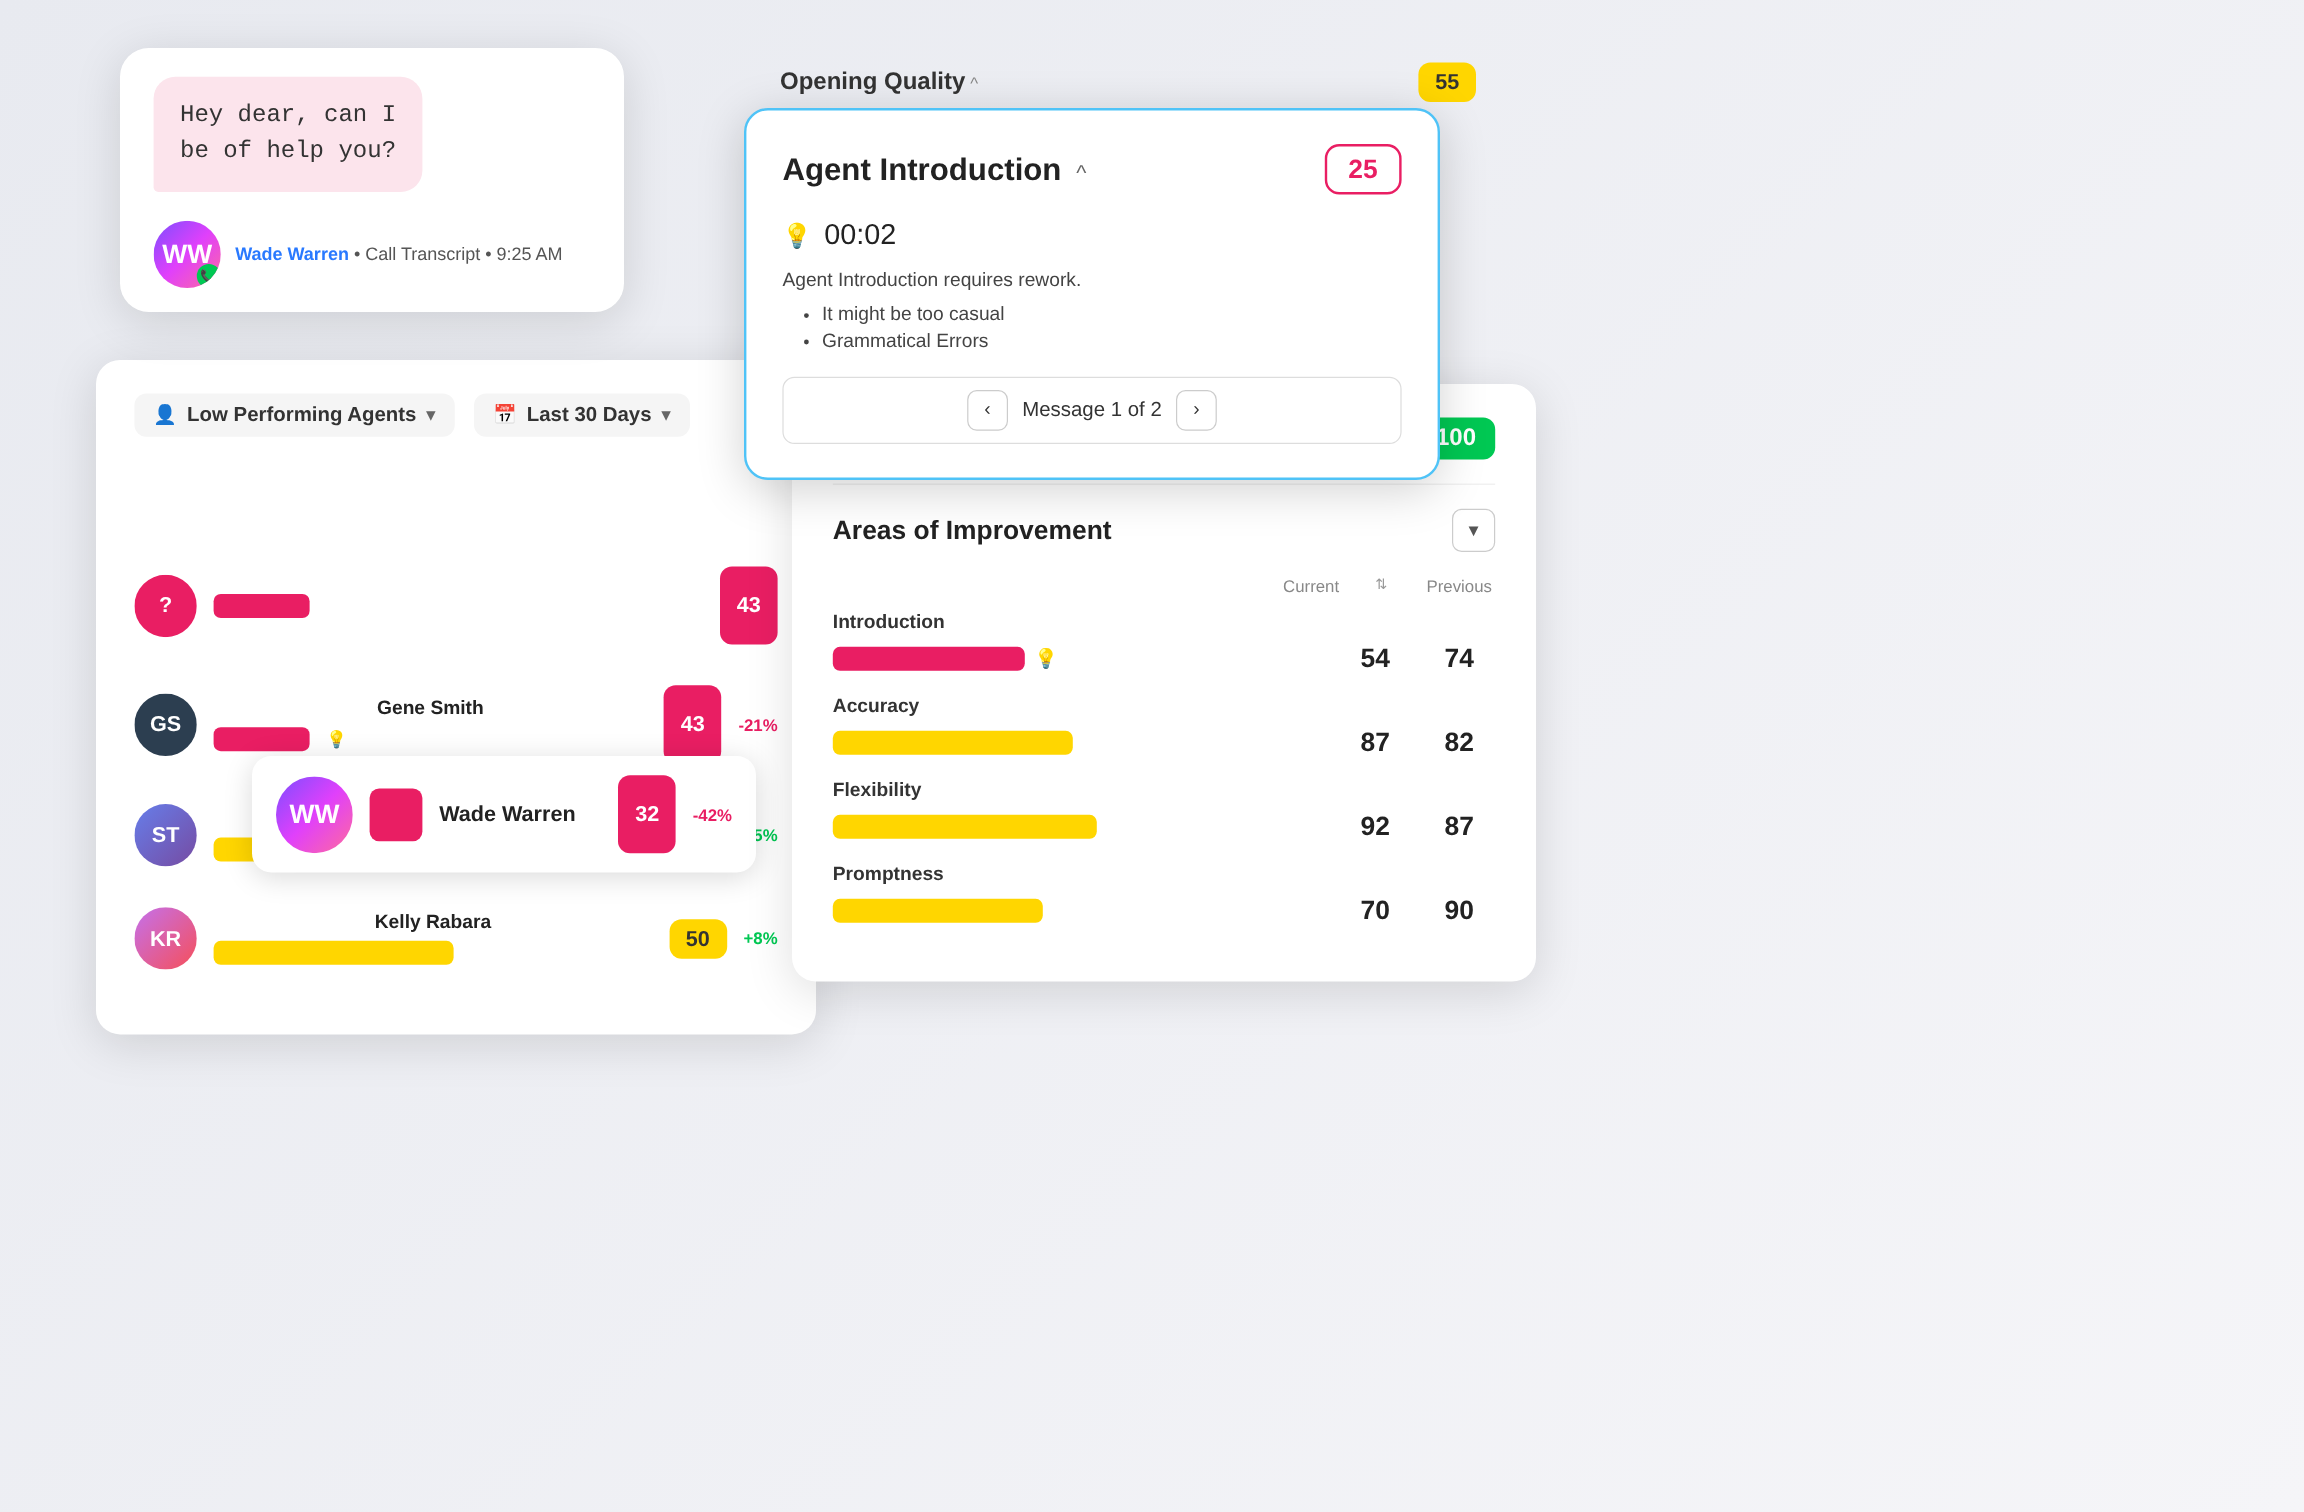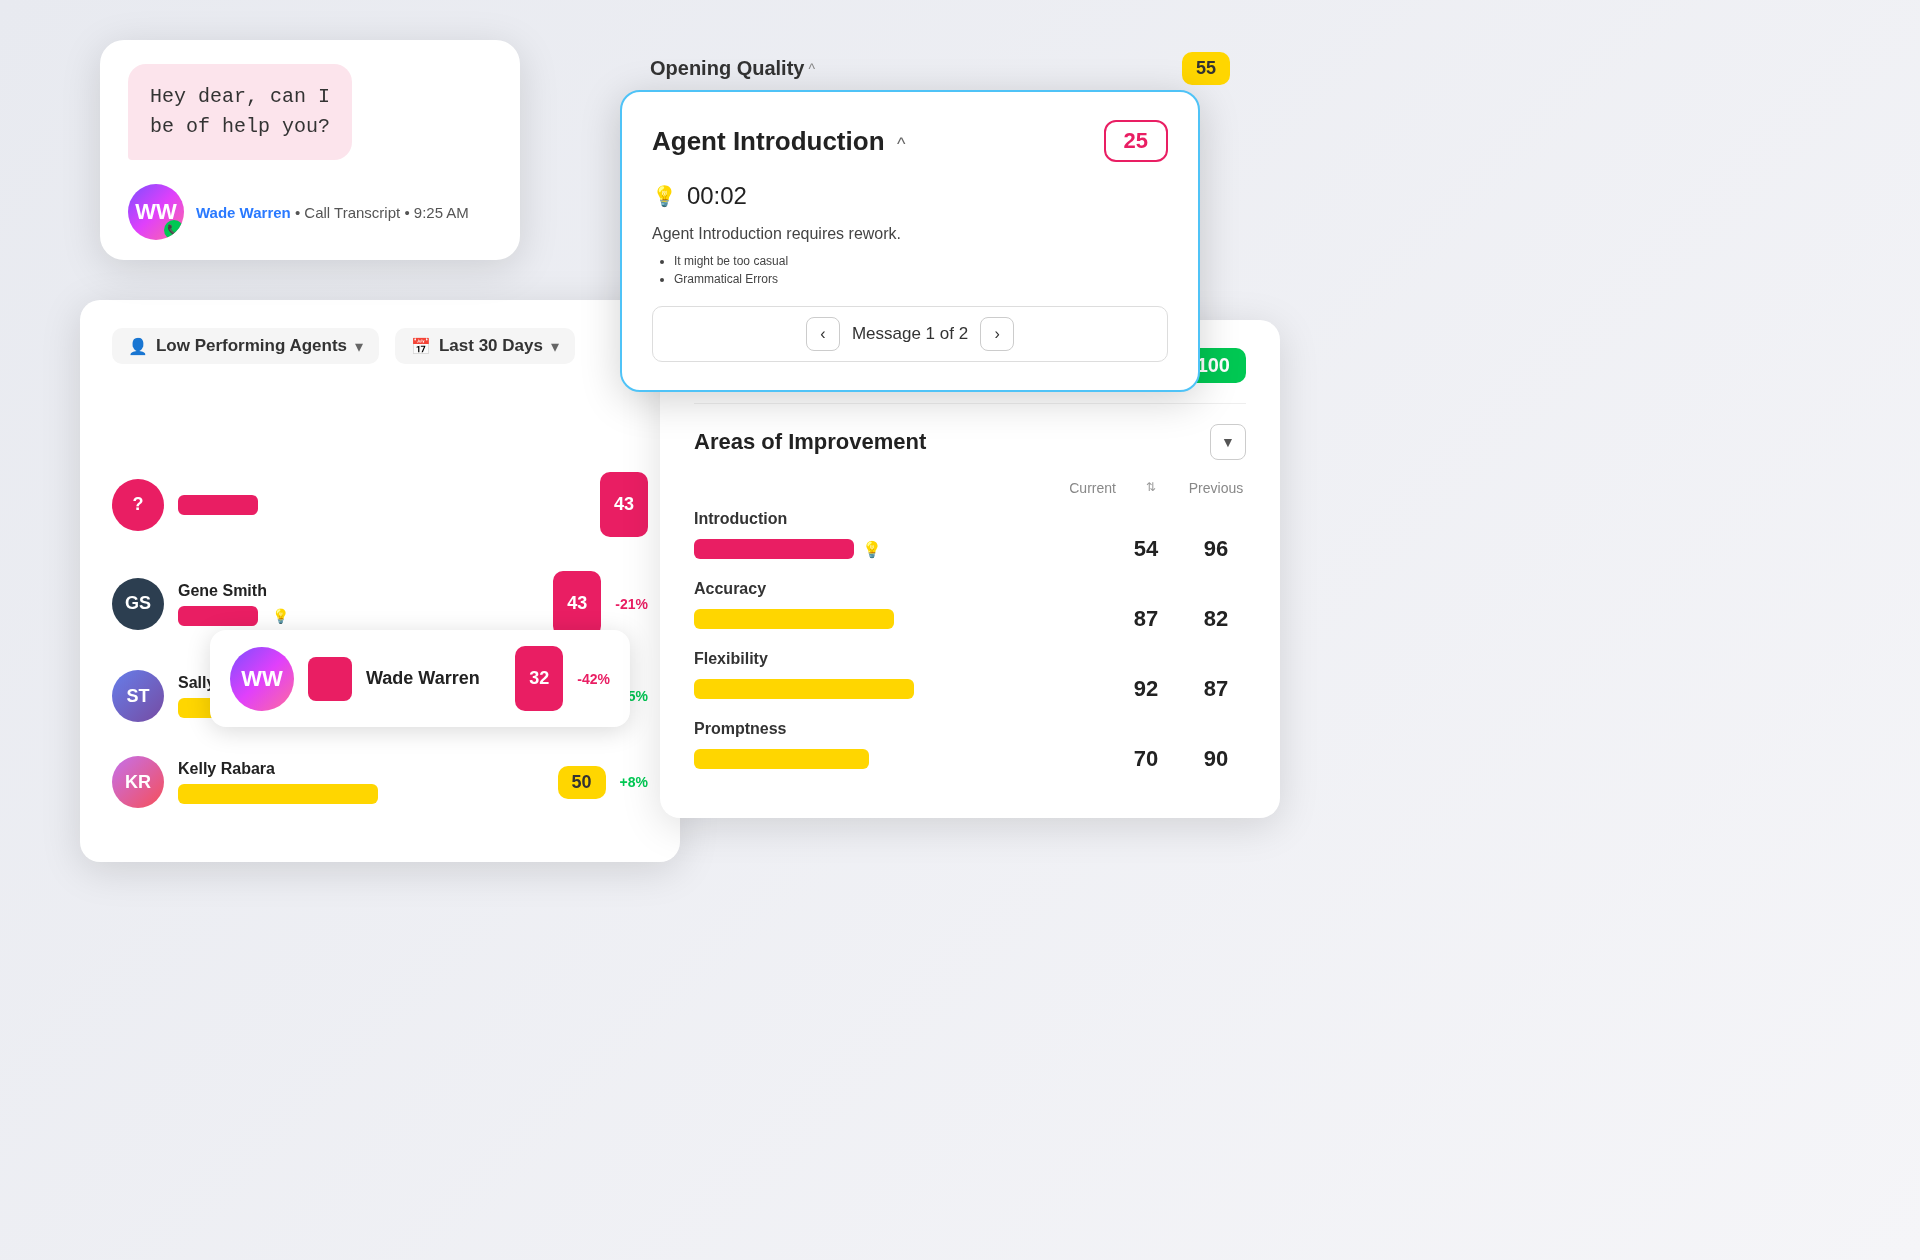--- a/index.html
+++ b/index.html
@@ -228,20 +228,21 @@
 
     .bar-yellow {
       height: 20px;
       background: #ffd600;
       border-radius: 6px;
     }
 
     .agent-info {
       flex: 1;
       min-width: 0;
+      text-align: center;
     }
 
     .agent-name-text {
       font-size: 16px;
       font-weight: 600;
       color: #222;
       margin-bottom: 6px;
     }
 
     .lightbulb-icon {
@@ -317,23 +318,24 @@
       line-height: 1.5;
     }
 
     .intro-bullets {
       list-style: disc;
       padding-left: 22px;
       margin-bottom: 20px;
     }
 
     .intro-bullets li {
-      font-size: 12px;
+      font-size: 16px;
       color: #444;
       margin-bottom: 4px;
+      margin-left: 11px;
     }
 
     .message-nav {
       display: flex;
       align-items: center;
       justify-content: center;
       gap: 12px;
       border: 1.5px solid #ddd;
       border-radius: 10px;
       padding: 10px 0;
@@ -703,21 +705,21 @@
 
     <div class="metric-row">
       <div class="metric-title">Introduction</div>
       <div class="metric-bar-row">
         <div class="metric-bar-wrap">
           <div class="bar-pink" style="width:160px;"></div>
           <span>💡</span>
         </div>
         <div class="metric-scores">
           <span class="metric-score">54</span>
-          <span class="metric-score">96</span>
+          <span class="metric-score">74</span>
         </div>
       </div>
     </div>
 
     <div class="metric-row">
       <div class="metric-title">Accuracy</div>
       <div class="metric-bar-row">
         <div class="metric-bar-wrap">
           <div class="bar-yellow" style="width:200px;"></div>
         </div>

